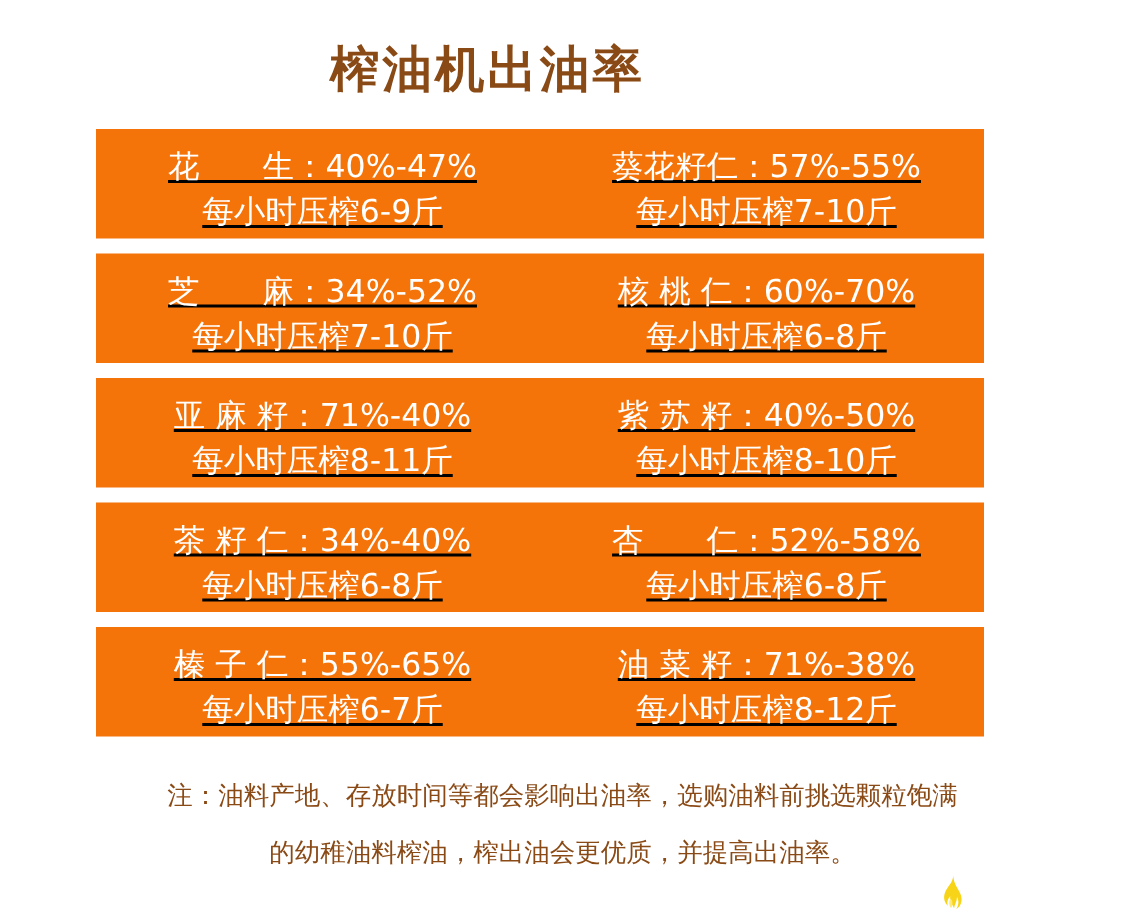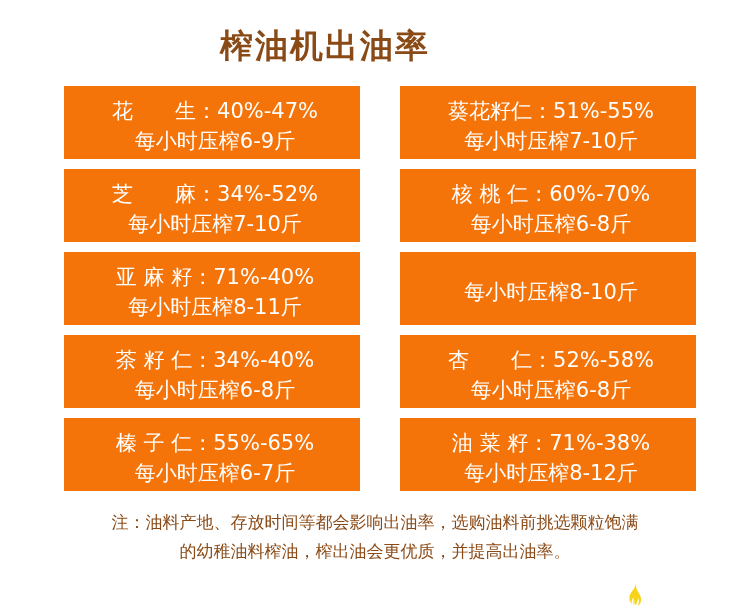--- a/index.html
+++ b/index.html
@@ -33,22 +33,22 @@
     line-height: 40px;
   }
   .grid {
     position: absolute;
     top: 86px;
     left: 64px;
     width: 632px;
   }
   .row {
     display: flex;
-    justify-content: space-between;
     margin-bottom: 10px;
+    text-decoration: underline;
   }
   .cell {
     width: 296px;
     height: 73px;
     background: #f5740a;
     box-sizing: border-box;
     padding: 6px 0 0 0;
     display: flex;
     flex-direction: column;
     justify-content: center;
@@ -75,20 +75,21 @@
     left: 60px;
     width: 630px;
     color: #8a4a16;
     font-size: 17px;
     line-height: 29px;
     text-align: center;
   }
   .footnote .fn-line {
     display: block;
     white-space: pre;
+    margin-top: 9px;
   }
   .flame {
     position: absolute;
     left: 622px;
     top: 583px;
     width: 24px;
     height: 30px;
   }
 </style>
 </head>
@@ -99,21 +100,21 @@
   <div class="page-title">榨油机出油率</div>
 
   <div class="grid">
 
     <div class="row">
       <div class="cell">
         <div class="line1">花　　生：40%-47%</div>
         <div class="line2">每小时压榨6-9斤</div>
       </div>
       <div class="cell">
-        <div class="line1">葵花籽仁：51%-55%</div>
+        <div class="line1">葵花籽仁：57%-55%</div>
         <div class="line2">每小时压榨7-10斤</div>
       </div>
     </div>
 
     <div class="row">
       <div class="cell">
         <div class="line1">芝　　麻：34%-52%</div>
         <div class="line2">每小时压榨7-10斤</div>
       </div>
       <div class="cell">
@@ -121,20 +122,21 @@
         <div class="line2">每小时压榨6-8斤</div>
       </div>
     </div>
 
     <div class="row">
       <div class="cell">
         <div class="line1">亚 麻 籽：71%-40%</div>
         <div class="line2">每小时压榨8-11斤</div>
       </div>
       <div class="cell">
+        <div class="line1">紫 苏 籽：40%-50%</div>
         <div class="line2">每小时压榨8-10斤</div>
       </div>
     </div>
 
     <div class="row">
       <div class="cell">
         <div class="line1">茶 籽 仁：34%-40%</div>
         <div class="line2">每小时压榨6-8斤</div>
       </div>
       <div class="cell">

